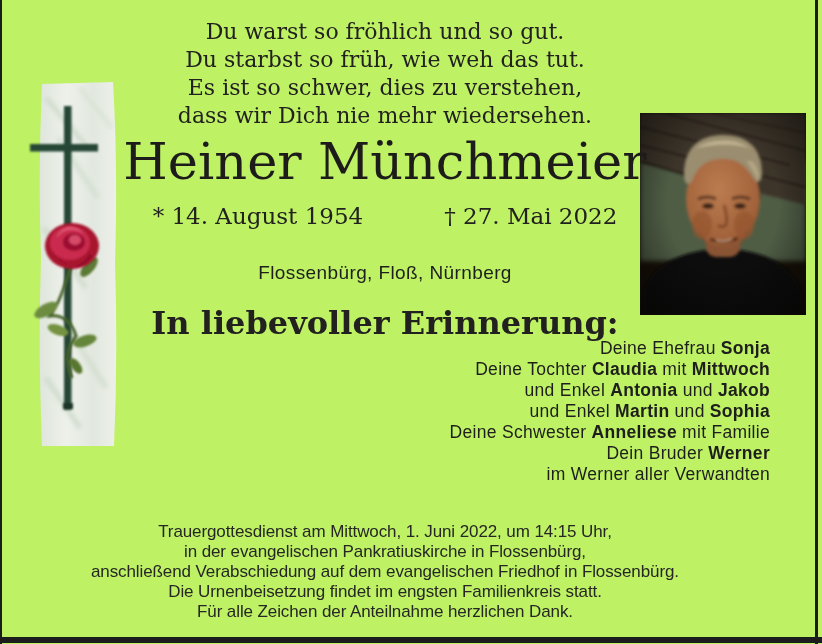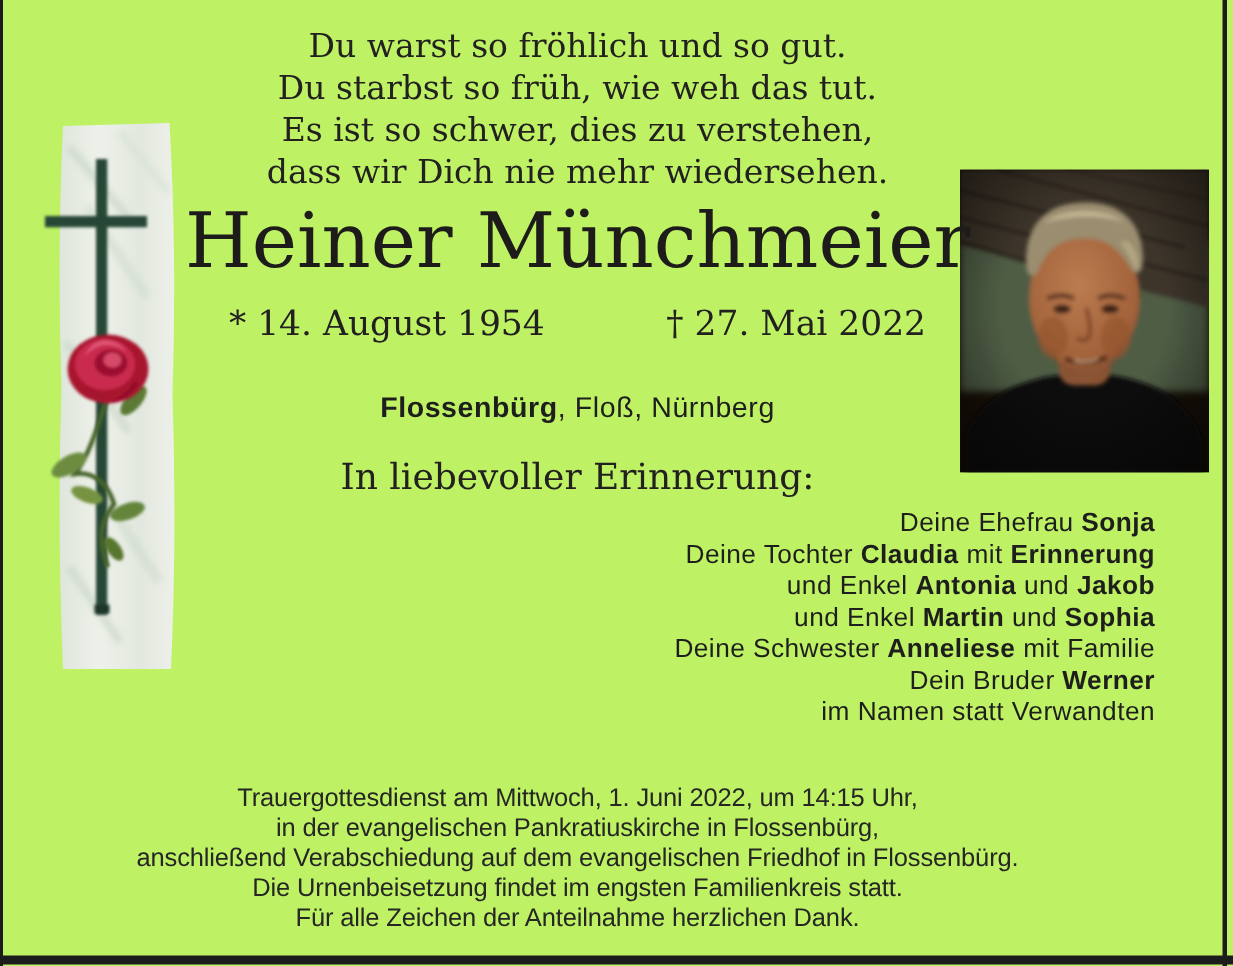--- a/index.html
+++ b/index.html
@@ -17,24 +17,24 @@
   .poem .gen-line{white-space:nowrap;}
 
   .name{position:absolute;top:132px;left:0;width:770px;text-align:center;
     font-family:"DejaVu Serif",serif;font-size:51px;line-height:60px;white-space:nowrap;color:#1d1c1a;}
 
   .dates{position:absolute;top:203px;left:0;width:770px;display:flex;justify-content:center;gap:81px;
     font-family:"DejaVu Serif",serif;font-size:23px;color:#22211f;}
 
   .places{position:absolute;top:262px;left:0;width:770px;text-align:center;
     font-size:19px;letter-spacing:.4px;}
-  .places .b{font-weight:700;}
+  .places .b{font-weight:400;}
 
   .memorial-heading{position:absolute;top:304px;left:0;width:770px;text-align:center;
-    font-family:"DejaVu Serif",serif;font-size:24px;color:#22211f;}
+    font-family:"DejaVu Serif",serif;font-size:32px;color:#22211f;font-weight:bold;}
 
   .family{position:absolute;top:338px;left:0;width:770px;text-align:right;
     font-size:17.5px;line-height:21px;letter-spacing:.3px;}
   .family .b{font-weight:700;}
 
   .service{position:absolute;top:522px;left:0;width:770px;text-align:center;
     font-size:17px;line-height:20px;letter-spacing:-0.1px;color:#262624;}
 
   .cross-art{position:absolute;left:28px;top:78px;width:92px;height:372px;}
   .portrait{position:absolute;left:640px;top:113px;width:166px;height:202px;}
@@ -176,26 +176,26 @@
   </div>
 
   <div class="places">
       <div class="gen-line"><span class="b">Flossenbürg</span><span>, Floß, Nürnberg</span></div>
     </div>
 
   <div class="memorial-heading">In liebevoller Erinnerung:</div>
 
   <div class="family">
       <div class="gen-line"><span>Deine Ehefrau </span><span class="b">Sonja</span></div>
-      <div class="gen-line"><span>Deine Tochter </span><span class="b">Claudia</span><span> mit </span><span class="b">Erinnerung</span></div>
+      <div class="gen-line"><span>Deine Tochter </span><span class="b">Claudia</span><span> mit </span><span class="b">Mittwoch</span></div>
       <div class="gen-line"><span>und Enkel </span><span class="b">Antonia</span><span> und </span><span class="b">Jakob</span></div>
       <div class="gen-line"><span>und Enkel </span><span class="b">Martin</span><span> und </span><span class="b">Sophia</span></div>
       <div class="gen-line"><span>Deine Schwester </span><span class="b">Anneliese</span><span> mit Familie</span></div>
       <div class="gen-line"><span>Dein Bruder </span><span class="b">Werner</span></div>
-      <div class="gen-line"><span>im Namen statt Verwandten</span></div>
+      <div class="gen-line"><span>im Werner aller Verwandten</span></div>
     </div>
 
   <div class="service">
       <div class="gen-line"><span>Trauergottesdienst am Mittwoch, 1. Juni 2022, um 14:15 Uhr,</span></div>
       <div class="gen-line"><span>in der evangelischen Pankratiuskirche in Flossenbürg,</span></div>
       <div class="gen-line"><span>anschließend Verabschiedung auf dem evangelischen Friedhof in Flossenbürg.</span></div>
       <div class="gen-line"><span>Die Urnenbeisetzung findet im engsten Familienkreis statt.</span></div>
       <div class="gen-line"><span>Für alle Zeichen der Anteilnahme herzlichen Dank.</span></div>
     </div>
 

